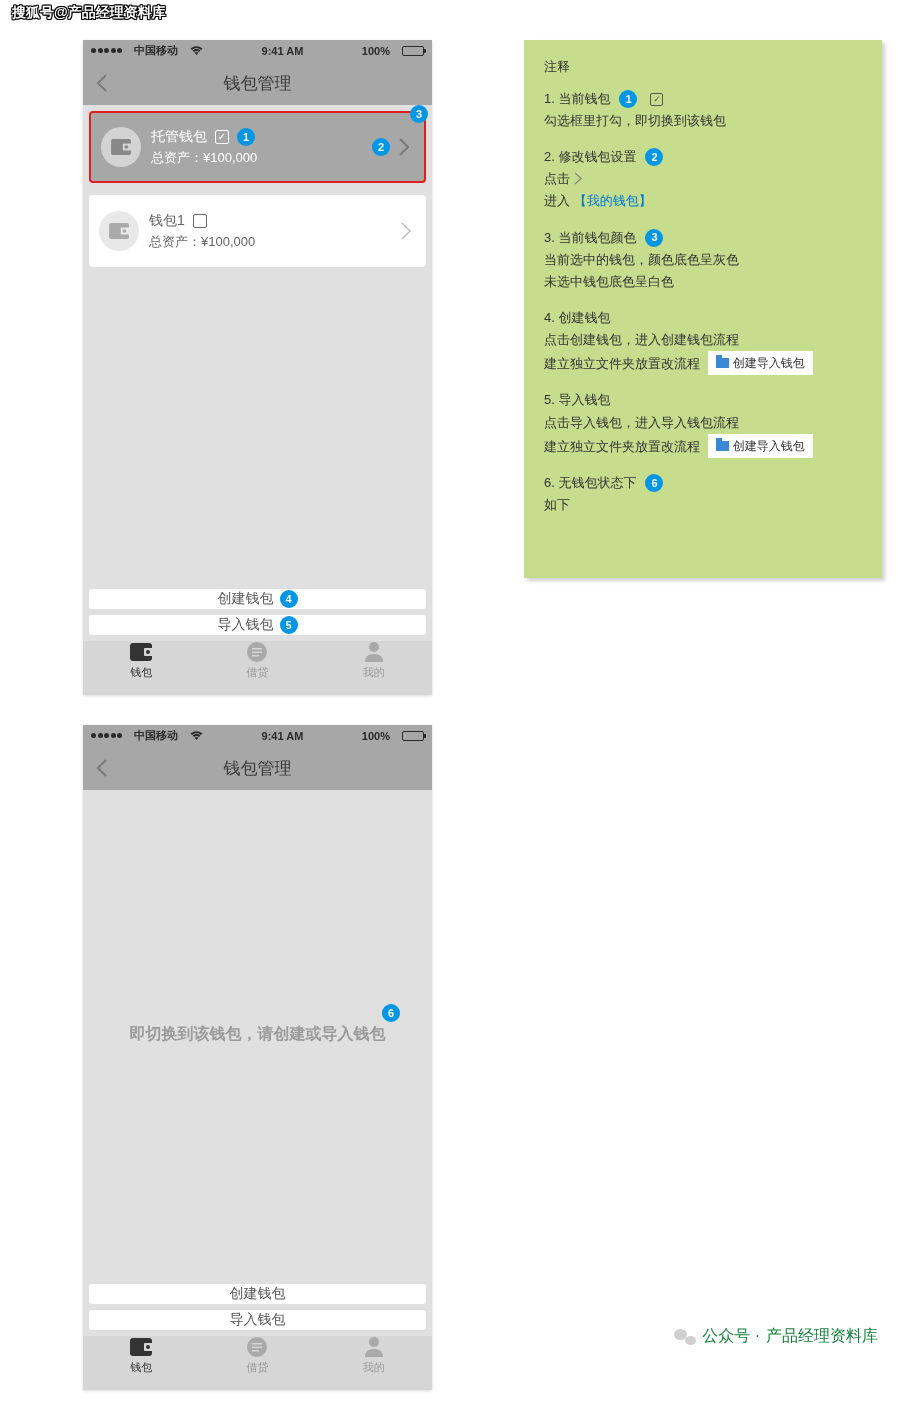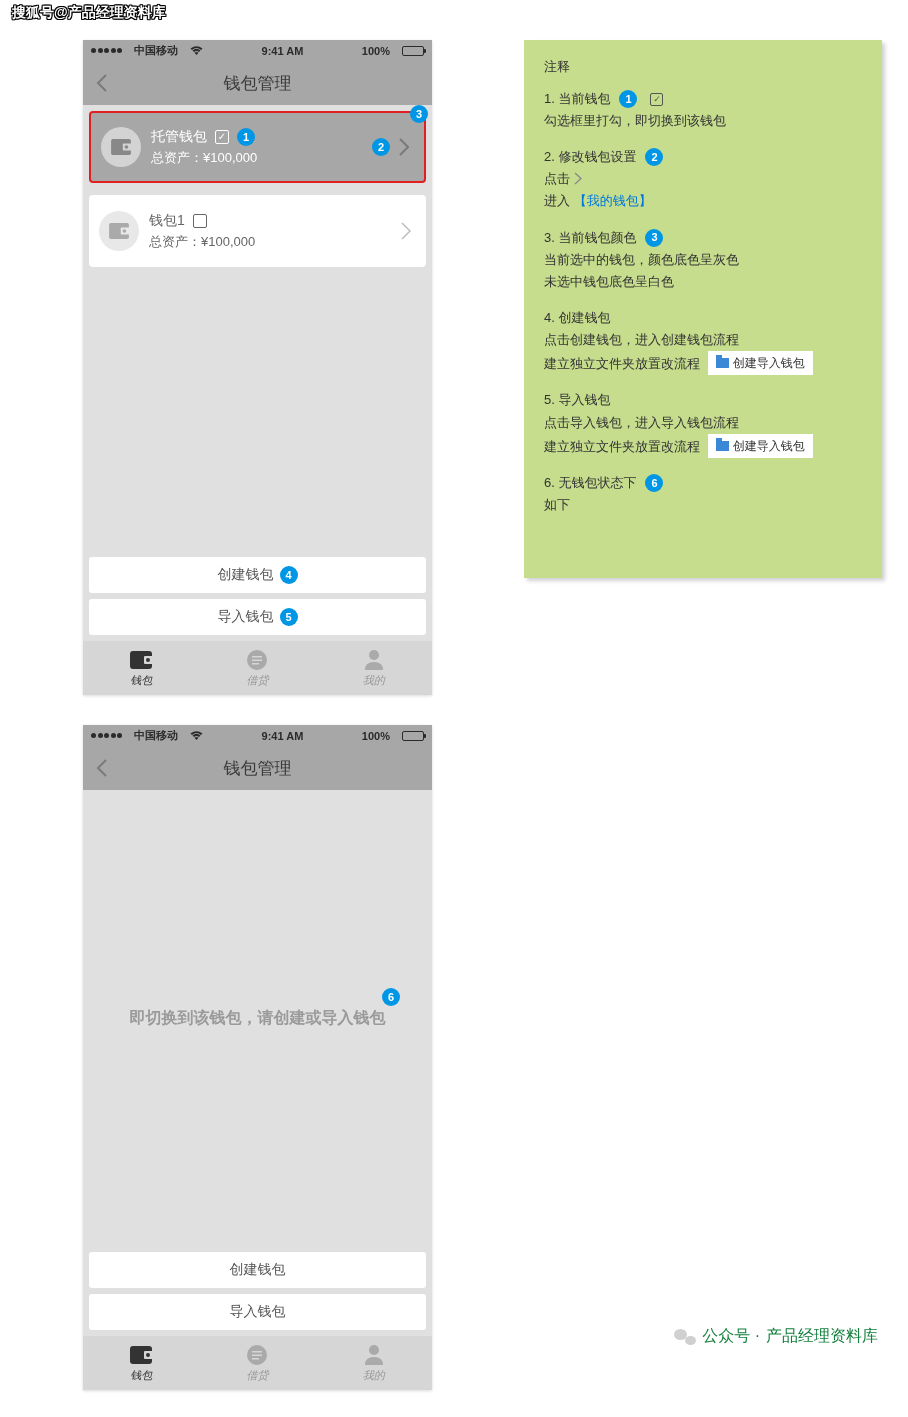--- a/index.html
+++ b/index.html
@@ -172,21 +172,21 @@
     color: #9a9a9a;
     font-size: 16px;
     font-weight: bold;
     position: relative;
     padding: 0 20px;
     text-align: center;
   }
 
   .bottom-buttons { padding: 0 6px 6px 6px; }
   .big-btn {
-    height: 36px;
+    height: 20px;
     background: #fff;
     border-radius: 3px;
     display: flex;
     align-items: center;
     justify-content: center;
     font-size: 14px;
     color: #555;
     margin-top: 6px;
     position: relative;
     gap: 6px;
@@ -195,25 +195,23 @@
   .tab-bar {
     height: 54px;
     background: #d6d6d6;
     display: flex;
   }
   .tab-item {
     flex: 1;
     display: flex;
     flex-direction: column;
     align-items: center;
-    justify-content: center;
     gap: 2px;
     font-size: 11px;
     color: #999;
-    font-style: italic;
   }
   .tab-item.active { color: #333; }
   .tab-icon { width: 24px; height: 22px; display: flex; align-items: center; justify-content: center; }
 
   .annotation-panel {
     position: absolute;
     left: 524px;
     top: 40px;
     width: 358px;
     background: #c5dd8d;

